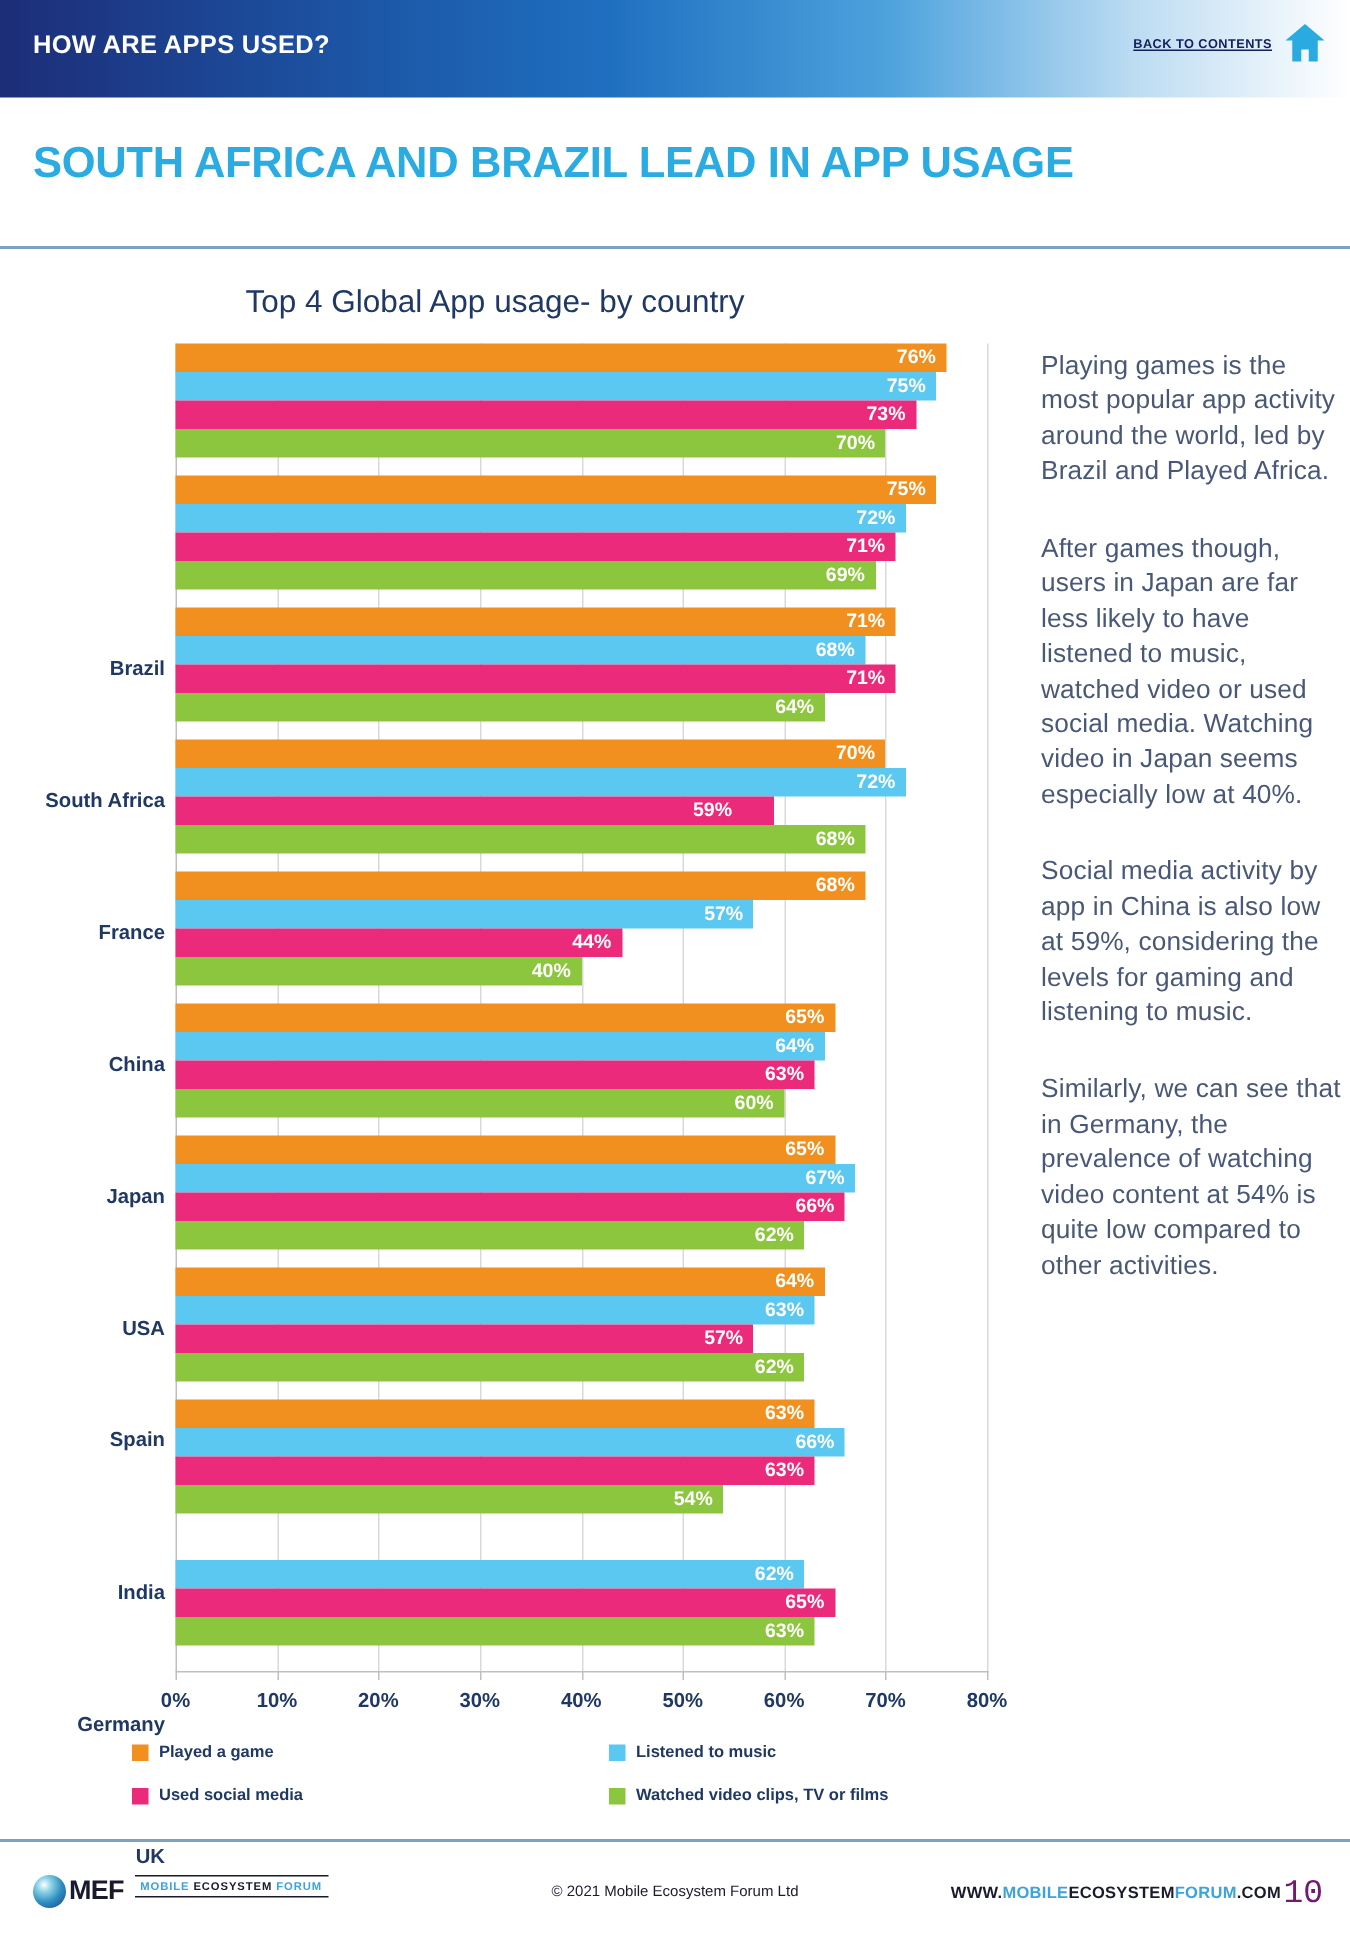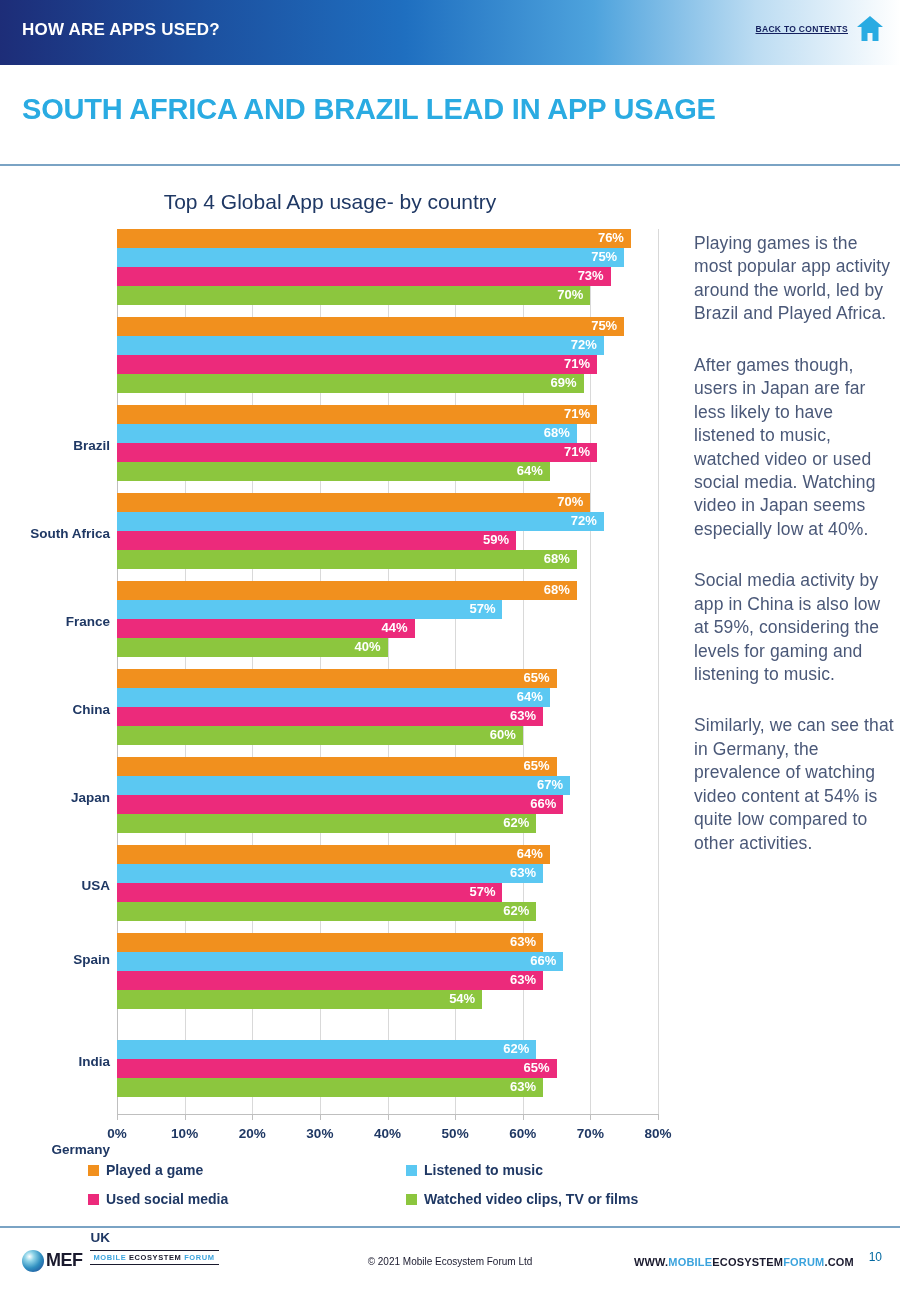--- a/index.html
+++ b/index.html
@@ -184,21 +184,21 @@
     position: absolute;
     display: flex;
     align-items: center;
   }
   .legend-swatch {
     width: 11px; height: 11px;
     margin-right: 7px;
     flex: 0 0 auto;
   }
   .legend-text {
-    font-size: 14px;
+    font-size: 11px;
     font-weight: bold;
     color: #1f3864;
     white-space: nowrap;
   }
 
   
   #commentary {
     position: absolute;
     left: 694px; top: 232px;
     width: 200px;
@@ -268,22 +268,23 @@
     font-size: 11px;
     font-weight: bold;
     letter-spacing: 0.2px;
     white-space: nowrap;
   }
   .url-dark { color: #1a1a2e; }
   .url-blue { color: #3ba3dd; }
   #page-number {
     position: absolute;
     right: 18px; top: 4px;
-    font-size: 12px;
-    color: #0369a1;
+    font-size: 22px;
+    color: #701a75;
+    font-family: Liberation Mono, monospace;
   }
 </style>
 </head>
 <body>
 
 <div id="header-bar">
   <div id="header-title">HOW ARE APPS USED?</div>
   <div id="back-to-contents">BACK TO CONTENTS</div>
   <svg id="home-icon" viewBox="0 0 28 30">
     <path d="M14 2 L27 13 L22.5 13 L22.5 27 L16.5 27 L16.5 19 L11.5 19 L11.5 27 L5.5 27 L5.5 13 L1 13 Z" fill="#29abe2"></path>
@@ -376,21 +377,21 @@
         <div class="bar-row" style="top: 0px; width: 541px;">
           <div class="bar" style="width: 473.375px; background: rgb(241, 144, 30);"></div>
           <div class="bar-label" style="left: 473.375px;">70%</div>
         </div>
         <div class="bar-row" style="top: 19px; width: 541px;">
           <div class="bar" style="width: 486.9px; background: rgb(91, 200, 242);"></div>
           <div class="bar-label" style="left: 486.9px;">72%</div>
         </div>
         <div class="bar-row" style="top: 38px; width: 541px;">
           <div class="bar" style="width: 398.988px; background: rgb(236, 42, 123);"></div>
-          <div class="bar-label" style="left: 399px;">59%</div>
+          <div class="bar-label" style="left: 378px;">59%</div>
         </div>
         <div class="bar-row" style="top: 57px; width: 541px;">
           <div class="bar" style="width: 459.85px; background: rgb(140, 198, 62);"></div>
           <div class="bar-label" style="left: 459.85px;">68%</div>
         </div>
       </div>
       <div class="group" style="top: 352px; height: 76px;">
         <div class="bar-row" style="top: 0px; width: 541px;">
           <div class="bar" style="width: 459.85px; background: rgb(241, 144, 30);"></div>
           <div class="bar-label" style="left: 459.85px;">68%</div>

